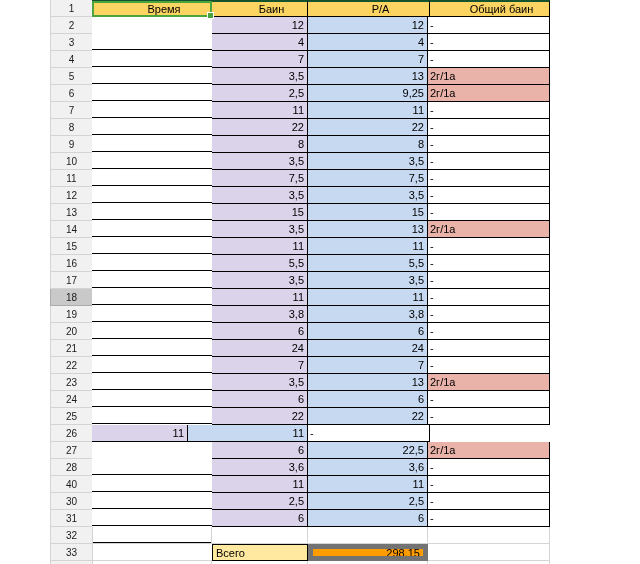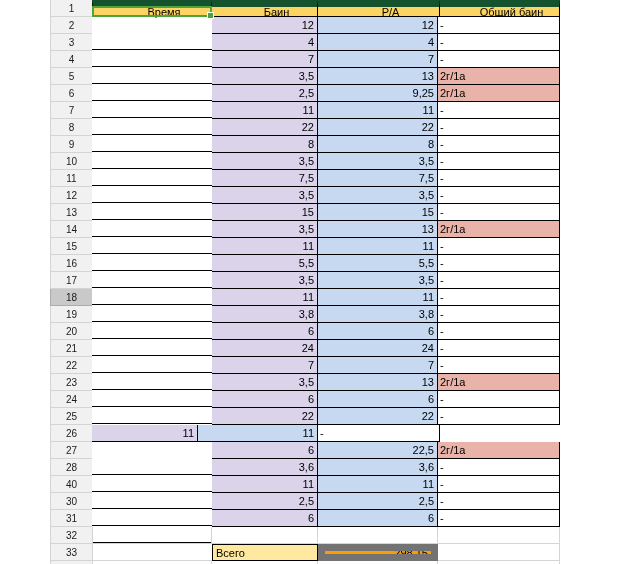--- a/index.html
+++ b/index.html
@@ -7,40 +7,40 @@
        font-family:"Liberation Sans",sans-serif;}
   #grid{position:absolute;left:50px;top:0;width:526px;height:564px;overflow:hidden;}
   .row{display:flex;height:17px;}
   .cell{box-sizing:border-box;display:flex;align-items:center;overflow:hidden;
         white-space:nowrap;font-size:11px;color:#000;}
   .rowhead{width:42px;background:var(--rowhead_fill);
            border-left:1px solid var(--grid_line);
            border-bottom:1px solid var(--grid_line);
            justify-content:center;font-size:10px;color:#1a1a1a;}
   .rowhead.active{background:var(--rowhead_active);border-color:#ababab;}
-  .c1{width:120px}.c2{width:106px}.c3{width:120px}.c4{width:122px}
+  .c1{width:120px}.c2{width:96px}.c3{width:120px}.c4{width:122px}
   .tcell{border-right:1px solid #000;border-bottom:1px solid #000;}
   .tcell.first{border-left:1px solid #000;}
-  .hdr{background:var(--header_fill);justify-content:center;border-top:7px solid #14532d;padding-left:24px;}
+  .hdr{background:var(--header_fill);justify-content:center;border-top:2px solid #14532d;padding-left:24px;}
   .hdr.selected{position:relative;overflow:visible;z-index:3;}
   .selection{position:absolute;left:-1px;top:-1px;right:-1px;bottom:-1px;
              border:2px solid var(--selection_green);pointer-events:none;}
   .fill-handle{position:absolute;right:-3px;bottom:-3px;width:5px;height:5px;
                background:var(--selection_green);border:1px solid #fff;}
   .time{background:var(--time_fill);justify-content:flex-end;padding-right:3px;margin-top:32px;}
   .bain{background:var(--bain_fill);justify-content:flex-end;padding-right:3px;}
   .total{background:var(--total_fill);justify-content:flex-end;padding-right:3px;}
   .ra{background:#fff;justify-content:flex-start;padding-left:2px;}
   .ra.hl{background:var(--ra_highlight);}
   .gcell{border-right:1px solid var(--grid_line);border-bottom:1px solid var(--grid_line);}
   .gcell.gfirst{border-left:1px solid var(--grid_line);}
   .gcell.nr{border-right:none;}
   .footer-label{background:var(--footer_label_fill);border:1px solid #000;
                 justify-content:flex-start;padding-left:3px;}
-  .footer-total{background:var(--footer_total_fill);border:7px solid #737373;
+  .footer-total{background:var(--footer_total_fill);border:5px solid #737373;
                 justify-content:flex-end;padding-right:3px;}
 </style>
 </head>
 <body>
 
 <div id="app">
   <div id="grid">
       <div class="row">
         <div class="cell rowhead">1</div>
         <div class="cell tcell hdr c1 first selected">Время<div class="selection"></div><div class="fill-handle"></div></div>

